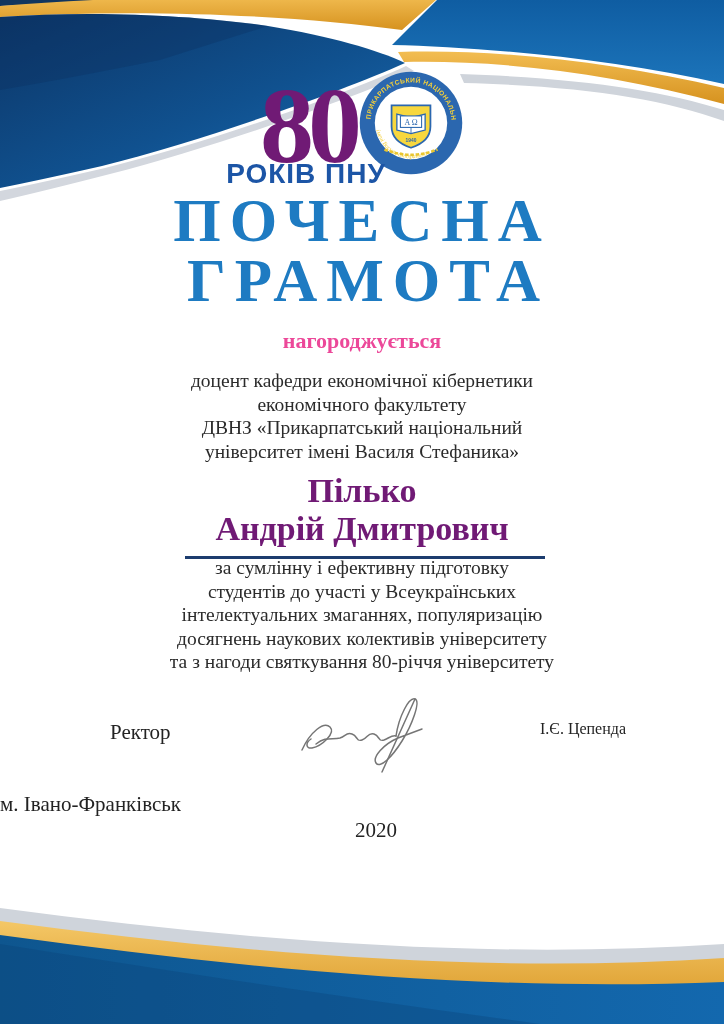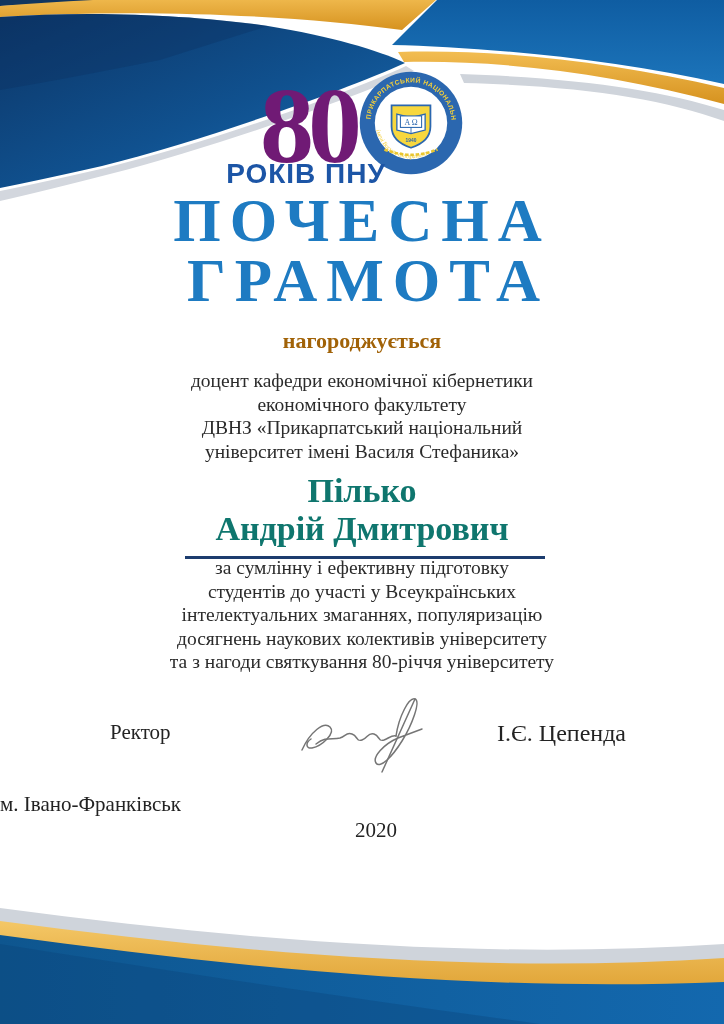--- a/index.html
+++ b/index.html
@@ -15,32 +15,32 @@
   .logo-emblem{width:106px;height:106px;margin-left:2px;}
   .logo-caption{top:158px;left:0;width:612px;text-align:center;
                 font-family:"Liberation Sans",sans-serif;font-weight:bold;font-size:28px;
                 letter-spacing:1px;color:#1c55a6;}
 
   
   .title{left:0;width:724px;text-align:center;font-weight:bold;font-size:61px;line-height:58px;
          letter-spacing:9px;color:#1e7bc2;}
   .title1{top:192px;}
   .title2{top:252px;padding-left:6px;}
-  .subtitle{top:328px;left:0;width:724px;text-align:center;font-weight:bold;font-size:22px;color:#a16207;}
+  .subtitle{top:328px;left:0;width:724px;text-align:center;font-weight:bold;font-size:22px;color:#ec4899;}
 
   
   .lines{left:0;width:724px;text-align:center;font-size:19.5px;line-height:23.5px;color:#2b2b2b;}
   .role-lines{top:369px;}
   .citation-lines{top:556px;}
-  .name{top:472px;left:0;width:724px;text-align:center;font-weight:bold;font-size:34px;line-height:38px;color:#0f766e;}
+  .name{top:472px;left:0;width:724px;text-align:center;font-weight:bold;font-size:34px;line-height:38px;color:#701a75;}
   .name-underline{top:556px;left:185px;width:360px;height:3px;background:#1c3c6e;}
 
   
   .sig-role{top:720px;left:110px;font-size:21px;color:#232323;}
-  .sig-name{top:720px;right:98px;font-size:24px;color:#232323;}
+  .sig-name{top:720px;right:98px;font-size:16px;color:#232323;}
   .sig-script{top:688px;left:278px;width:170px;height:92px;}
 
   
   .place{top:792px;left:0;width:724px;text-align:left;font-size:21px;color:#232323;}
   .year{top:818px;left:14px;width:724px;text-align:center;font-size:21px;color:#232323;}
 
   .decor-top{top:0;left:0;}
   .decor-bottom{bottom:0;left:0;}
 </style>
 </head>

